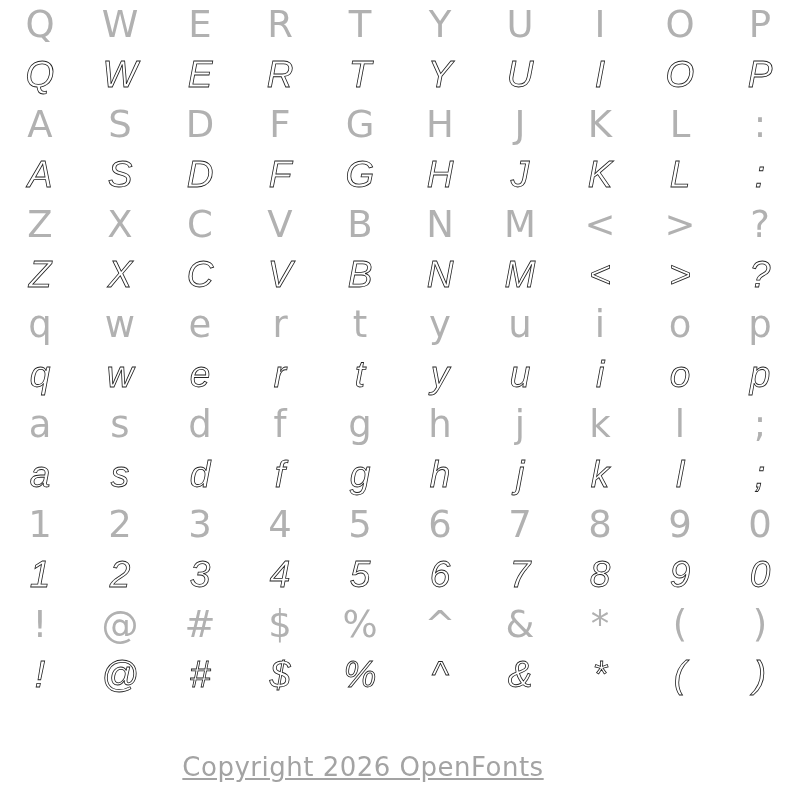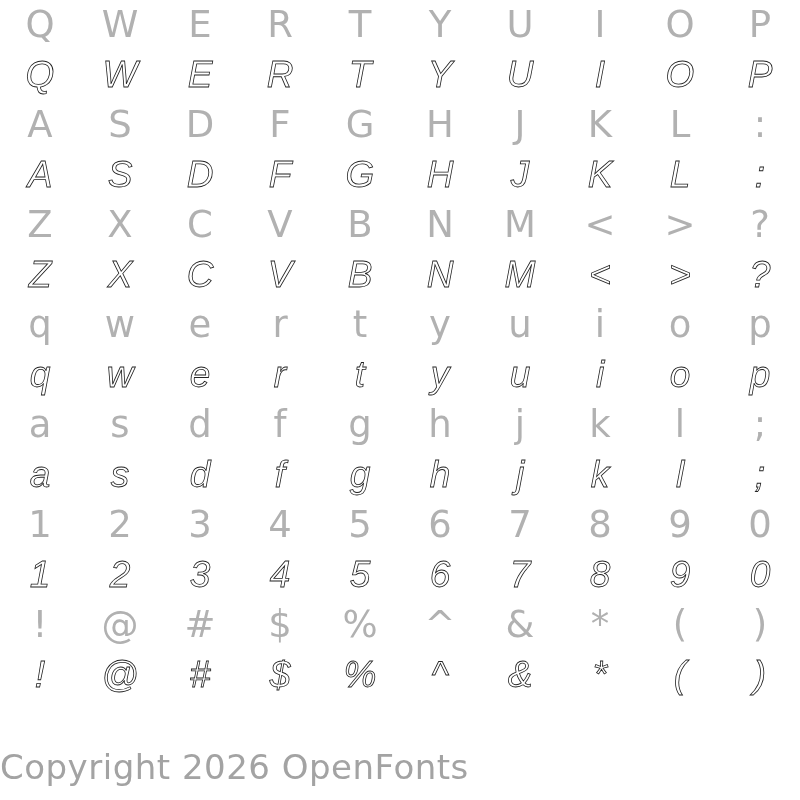--- a/index.html
+++ b/index.html
@@ -55,26 +55,27 @@
     .glyph-row.specimen .glyph-cell {
       -webkit-text-fill-color: transparent;
       -webkit-text-stroke: 0.8px var(--spec-color, #222222);
     }
   }
   .footer {
     position: absolute;
     top: 752px;
     left: 0;
     width: 726px;
-    text-align: left;
-    font-size: 34px;
+    text-align: center;
+    font-size: 26px;
     line-height: 30px;
     color: var(--footer-color, #a3a3a3);
     font-family: "DejaVu Sans", "Liberation Sans", sans-serif;
     letter-spacing: 0.5px;
+    text-decoration: underline;
   }
 </style>
 </head>
 <body>
 
 <div class="sheet">
   <div class="glyph-grid" id="glyph-grid">
       <div class="glyph-row reference">
         <span class="glyph-cell">Q</span>
         <span class="glyph-cell">W</span>

